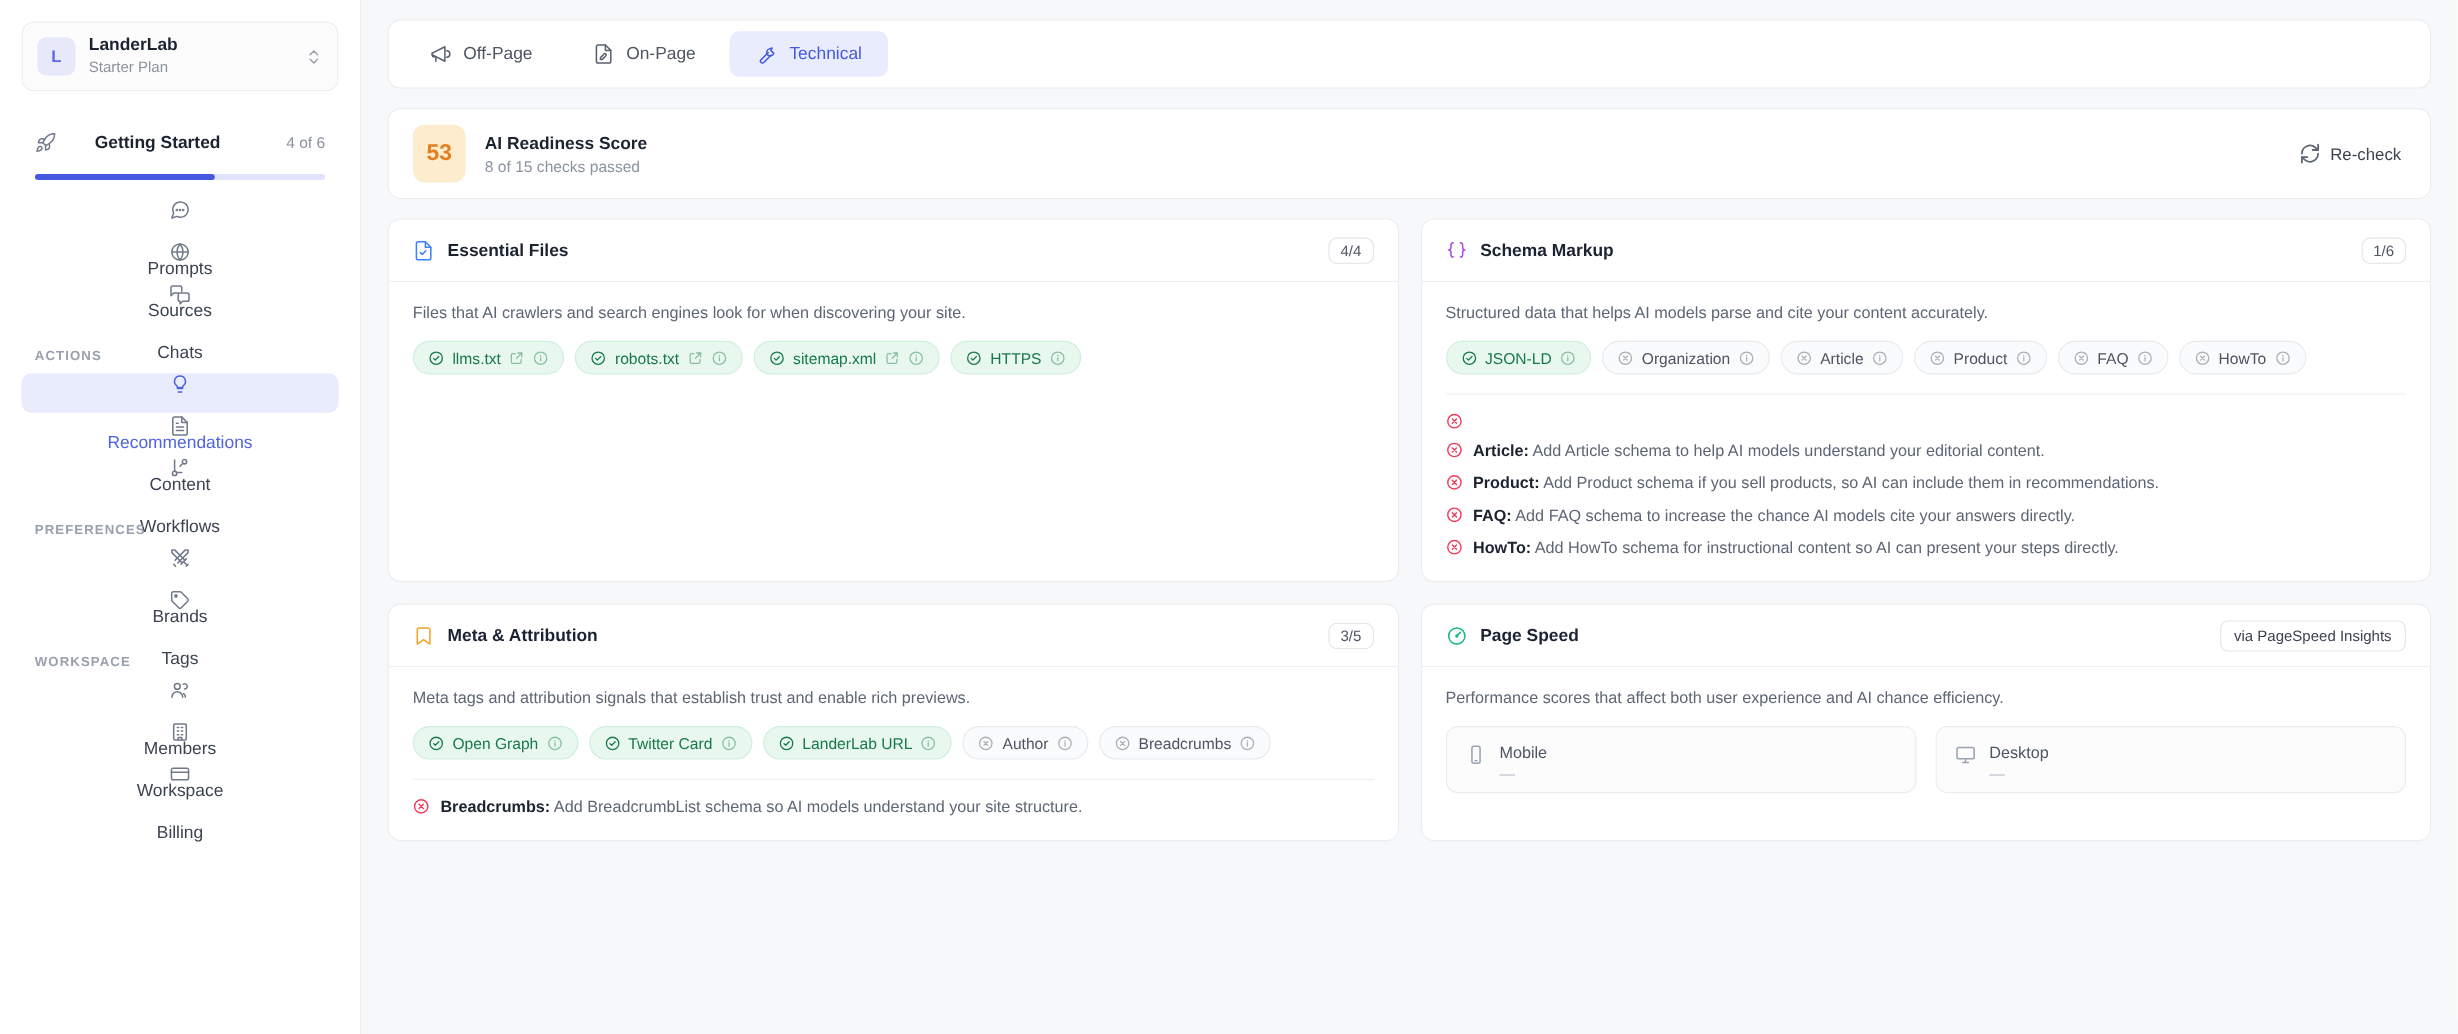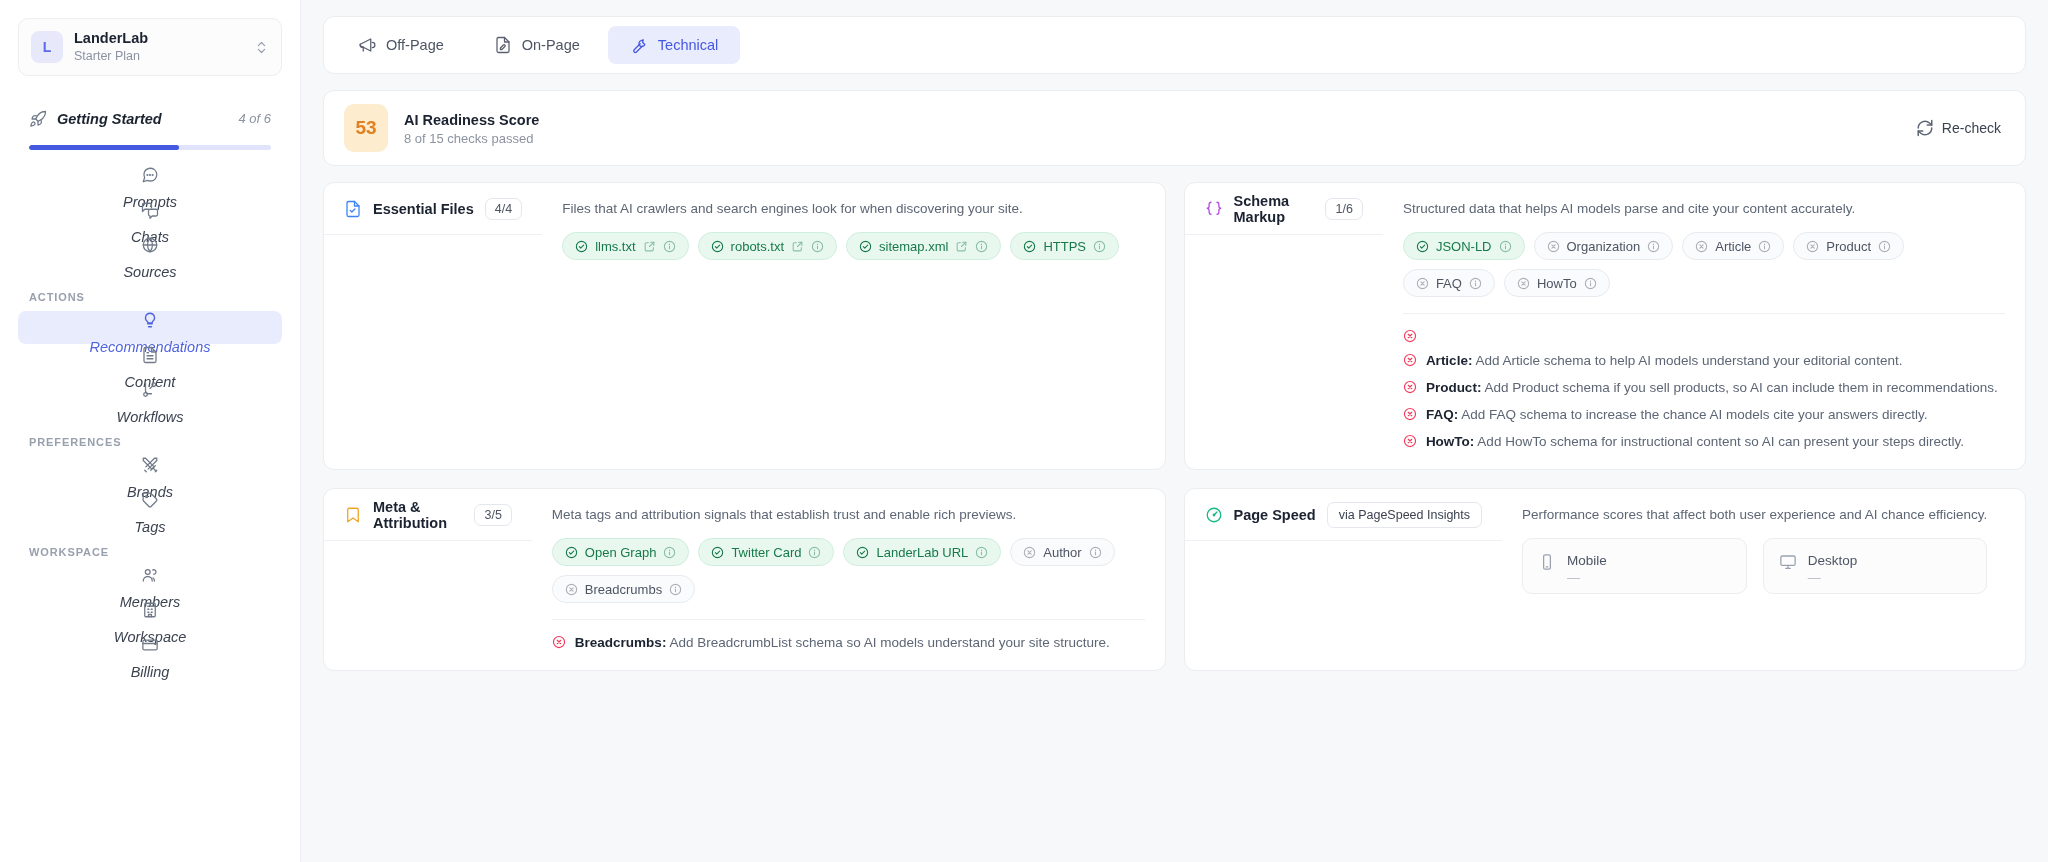--- a/index.html
+++ b/index.html
@@ -37,26 +37,25 @@
     font-size: 14px; font-weight: 600;
     flex: 0 0 32px;
   }
   .org-text { flex: 1; min-width: 0; }
   .org-name { font-size: 14.5px; font-weight: 700; color: #1b2230; line-height: 17px; }
   .org-plan { font-size: 12.5px; color: #8b93a1; line-height: 16px; margin-top: 1px; }
   .org-chevrons { color: #99a0ad; display: flex; }
 
   .nav-block { margin-top: 26px; }
   .nav-row {
-    display: flex; align-items: center; gap: 10px;
+    display: flex; align-items: center; gap: 32px;
     height: 33px; padding: 0 11px;
     border-radius: 8px;
     font-size: 14.5px; color: #3b4250;
     cursor: default;
-    font-style: italic;
   }
   .nav-row.getting-started { font-weight: 700; color: #1b2230; }
   .nav-row.active { background: #e9ecfd; color: #4f63e0; font-weight: 500; }
   .nav-row.active .ico { color: #4f63e0; }
   .nav-label { flex: 1; }
   .nav-count { font-size: 13px; color: #8b93a1; font-weight: 400; }
   .ico { width: 18px; height: 18px; display: inline-flex; align-items: center; justify-content: center; color: #717a89; flex: 0 0 18px; }
   .ico svg { width: 18px; height: 18px; display: block; }
 
   .progress-track {
@@ -124,21 +123,21 @@
   }
   .recheck .ico { color: #5d6675; }
 
   
   .grid {
     margin-top: 16px;
     display: grid;
     grid-template-columns: 1fr 1fr;
     gap: 18px;
   }
-  .card { display: flex; }
+  .card { display: flex; flex-direction: column; }
   .card-head {
     display: flex; align-items: center; gap: 11px;
     padding: 14px 20px;
     border-bottom: 1px solid #eef0f3;
     height: 52px;
   }
   .card-title { font-size: 14.5px; font-weight: 700; color: #1b2230; flex: 1; }
   .pill-count {
     font-size: 12.5px; color: #4d5563; font-weight: 500;
     border: 1px solid #e4e7ec; border-radius: 7px;
@@ -229,35 +228,35 @@
               <circle cx="8.5" cy="12" r=".6" fill="currentColor"></circle>
               <circle cx="12" cy="12" r=".6" fill="currentColor"></circle>
               <circle cx="15.5" cy="12" r=".6" fill="currentColor"></circle>
             </svg>
           </span>
           <span class="nav-label">Prompts</span>
         </div>
         <div class="nav-row">
           <span class="ico ">
             <svg viewBox="0 0 24 24" fill="none" stroke="currentColor" stroke-width="1.7" stroke-linecap="round" stroke-linejoin="round">
-              <path d="M14 9V5a2 2 0 0 0-2-2H4a2 2 0 0 0-2 2v9l3-3h5"></path>
-              <path d="M10 13a2 2 0 0 1 2-2h8a2 2 0 0 1 2 2v5a2 2 0 0 1-2 2h-5l-3 3v-3h-0a2 2 0 0 1-2-2z"></path>
-            </svg>
-          </span>
-          <span class="nav-label">Chats</span>
-        </div>
-        <div class="nav-row">
-          <span class="ico ">
-            <svg viewBox="0 0 24 24" fill="none" stroke="currentColor" stroke-width="1.7" stroke-linecap="round" stroke-linejoin="round">
               <circle cx="12" cy="12" r="9"></circle>
               <path d="M3 12h18"></path>
               <path d="M12 3a14 14 0 0 1 0 18 14 14 0 0 1 0-18z"></path>
             </svg>
           </span>
           <span class="nav-label">Sources</span>
+        </div>
+        <div class="nav-row">
+          <span class="ico ">
+            <svg viewBox="0 0 24 24" fill="none" stroke="currentColor" stroke-width="1.7" stroke-linecap="round" stroke-linejoin="round">
+              <path d="M14 9V5a2 2 0 0 0-2-2H4a2 2 0 0 0-2 2v9l3-3h5"></path>
+              <path d="M10 13a2 2 0 0 1 2-2h8a2 2 0 0 1 2 2v5a2 2 0 0 1-2 2h-5l-3 3v-3h-0a2 2 0 0 1-2-2z"></path>
+            </svg>
+          </span>
+          <span class="nav-label">Chats</span>
         </div>
       </div>
 
     <div id="nav-groups">
         <div class="nav-group">
           <div class="group-label">ACTIONS</div>
           <div class="nav-list">
             <div class="nav-row active">
               <span class="ico ">
                 <svg viewBox="0 0 24 24" fill="none" stroke="currentColor" stroke-width="1.7" stroke-linecap="round" stroke-linejoin="round">

